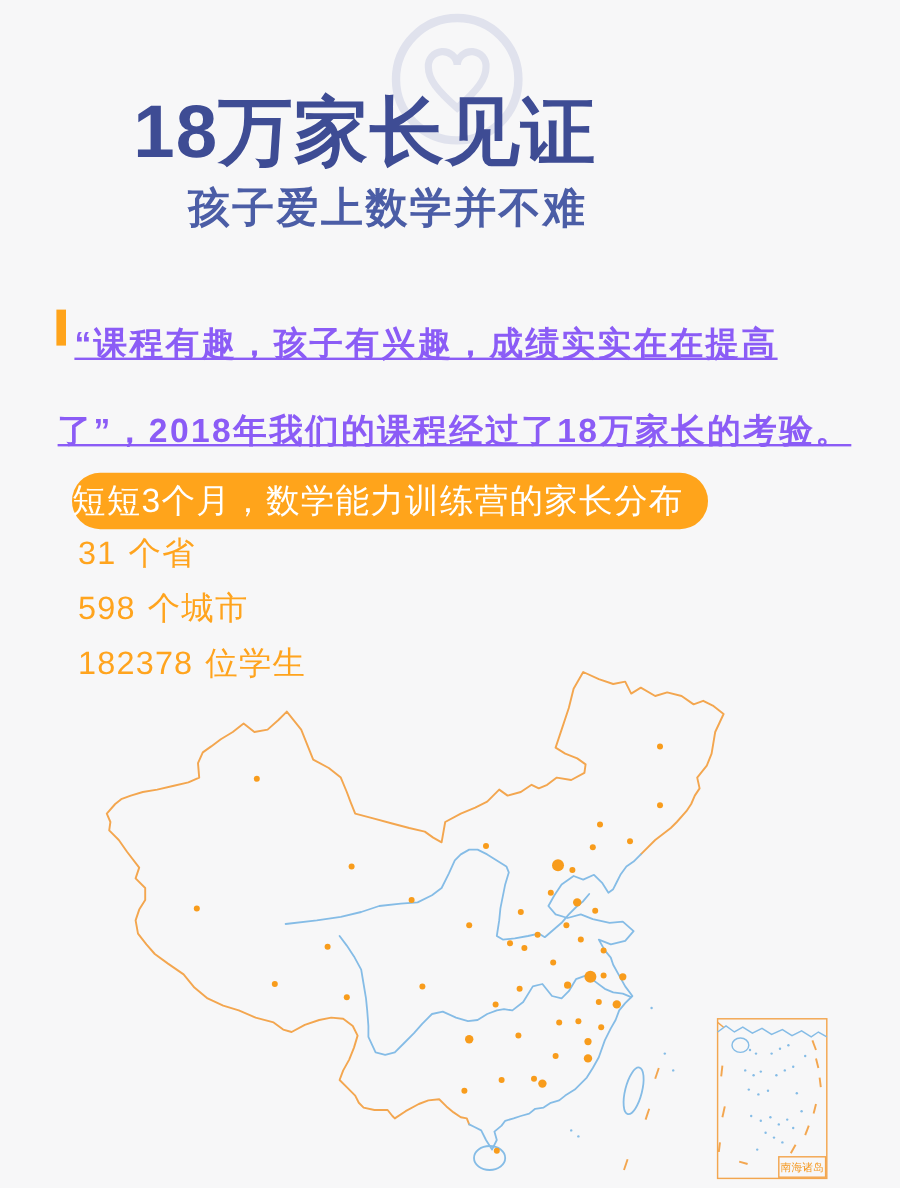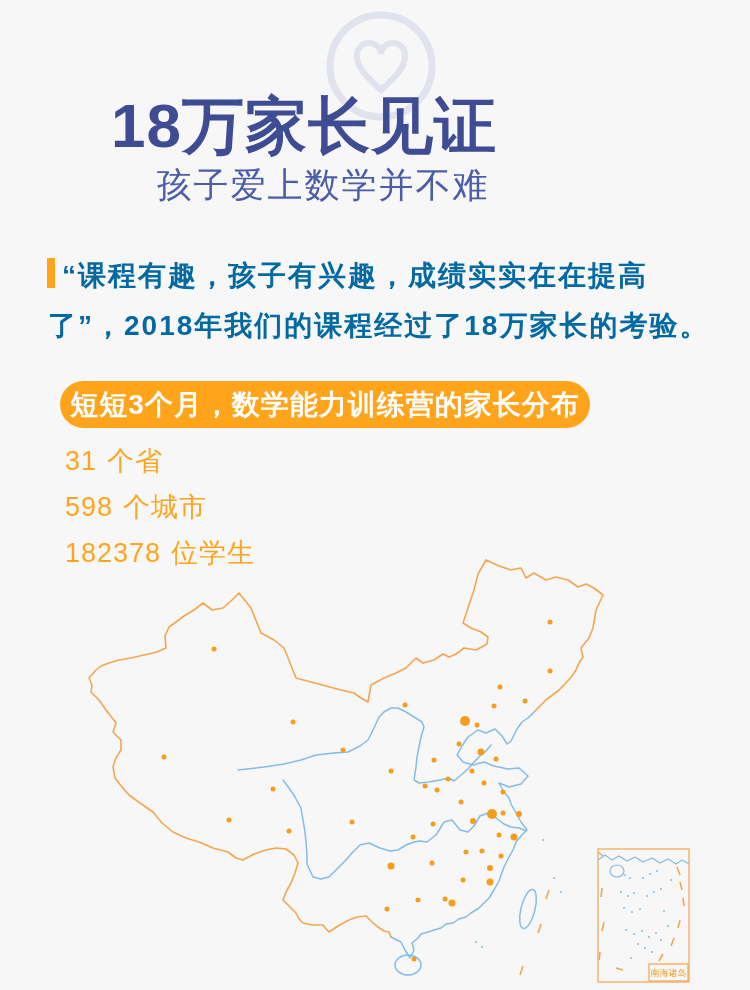--- a/index.html
+++ b/index.html
@@ -8,43 +8,43 @@
     width:750px;height:990px;
     background:#f7f7f8;
     overflow:hidden;
     font-family:"Liberation Sans","DejaVu Sans",sans-serif;
   }
   
   .hero-icon{position:absolute;left:319px;top:8px;width:120px;height:120px;}
   .page-title{
     position:absolute;left:0;top:68px;width:608px;
     text-align:center;font-size:62px;font-weight:bold;
-    color:#3e4c94;letter-spacing:1px;margin-top:16px;
+    color:#3e4c94;letter-spacing:1px;
   }
   .page-subtitle{
-    position:absolute;left:0;top:162px;width:646px;
-    text-align:center;font-size:35px;font-weight:400;
+    position:absolute;left:0;top:150px;width:646px;
+    text-align:center;font-size:35px;font-weight:700;
     color:#4b5da6;letter-spacing:2px;
   }
   
   .quote{
     position:absolute;left:48px;top:251px;width:662px;
-    font-size:28px;line-height:50px;color:#0369a1;
-    font-weight:600;letter-spacing:2px;text-indent:14px;
+    font-size:28px;line-height:72px;color:#8b5cf6;
+    font-weight:600;letter-spacing:2px;text-indent:14px;text-decoration:underline;
   }
   .quote-bar{
     position:absolute;left:-1px;top:7px;width:8px;height:30px;
     background:#ffa41b;
   }
   
   .banner{
-    position:absolute;left:60px;top:381px;width:530px;height:47px;
+    position:absolute;left:60px;top:394px;width:530px;height:47px;
     background:#ffa41b;border-radius:24px;
-    color:#ffffff;font-size:28px;font-weight:700;letter-spacing:1px;
-    text-align:center;line-height:47px;
+    color:#ffffff;font-size:28px;font-weight:400;letter-spacing:1px;
+    line-height:47px;
   }
   
   .stats{position:absolute;left:65px;top:443px;}
   .stat-row{height:46px;font-size:27px;color:#ffa41e;letter-spacing:1px;}
   .stat-value{font-weight:normal;margin-right:10px;}
   
   .map-wrap{position:absolute;left:0;top:540px;width:750px;height:450px;padding-left:16px;}
   .inset-label{font-size:9px;fill:#f59a23;font-family:"Liberation Sans",sans-serif;}
 </style>
 </head>

